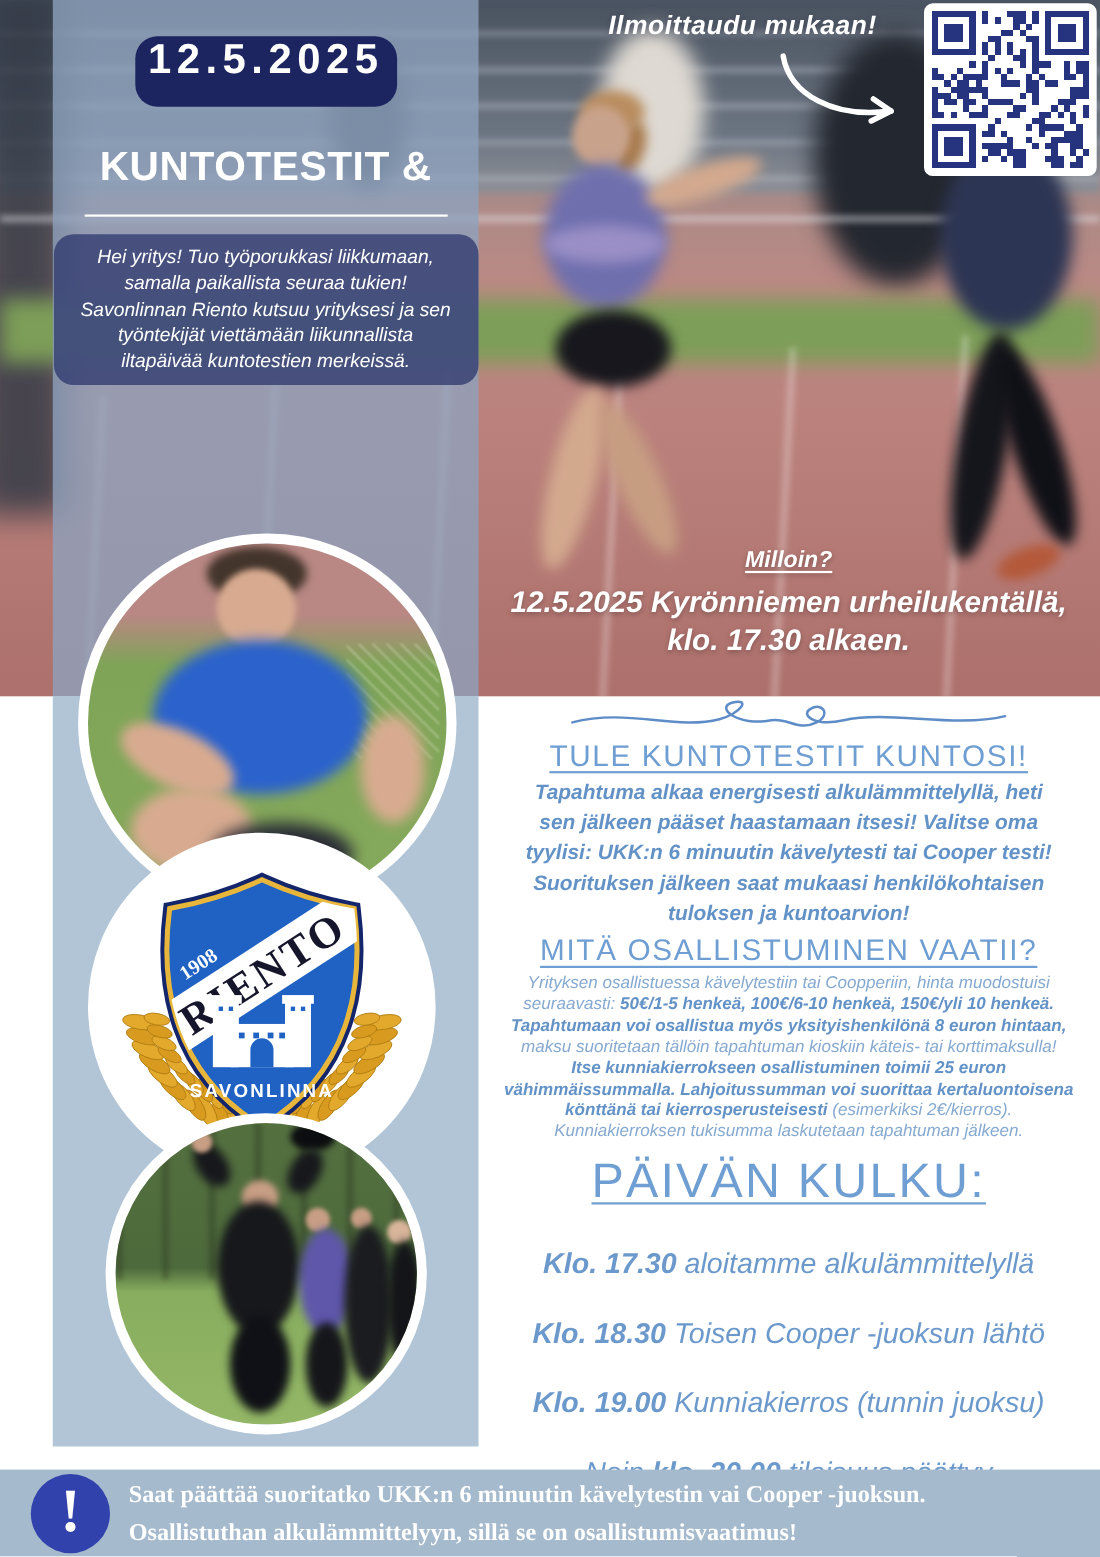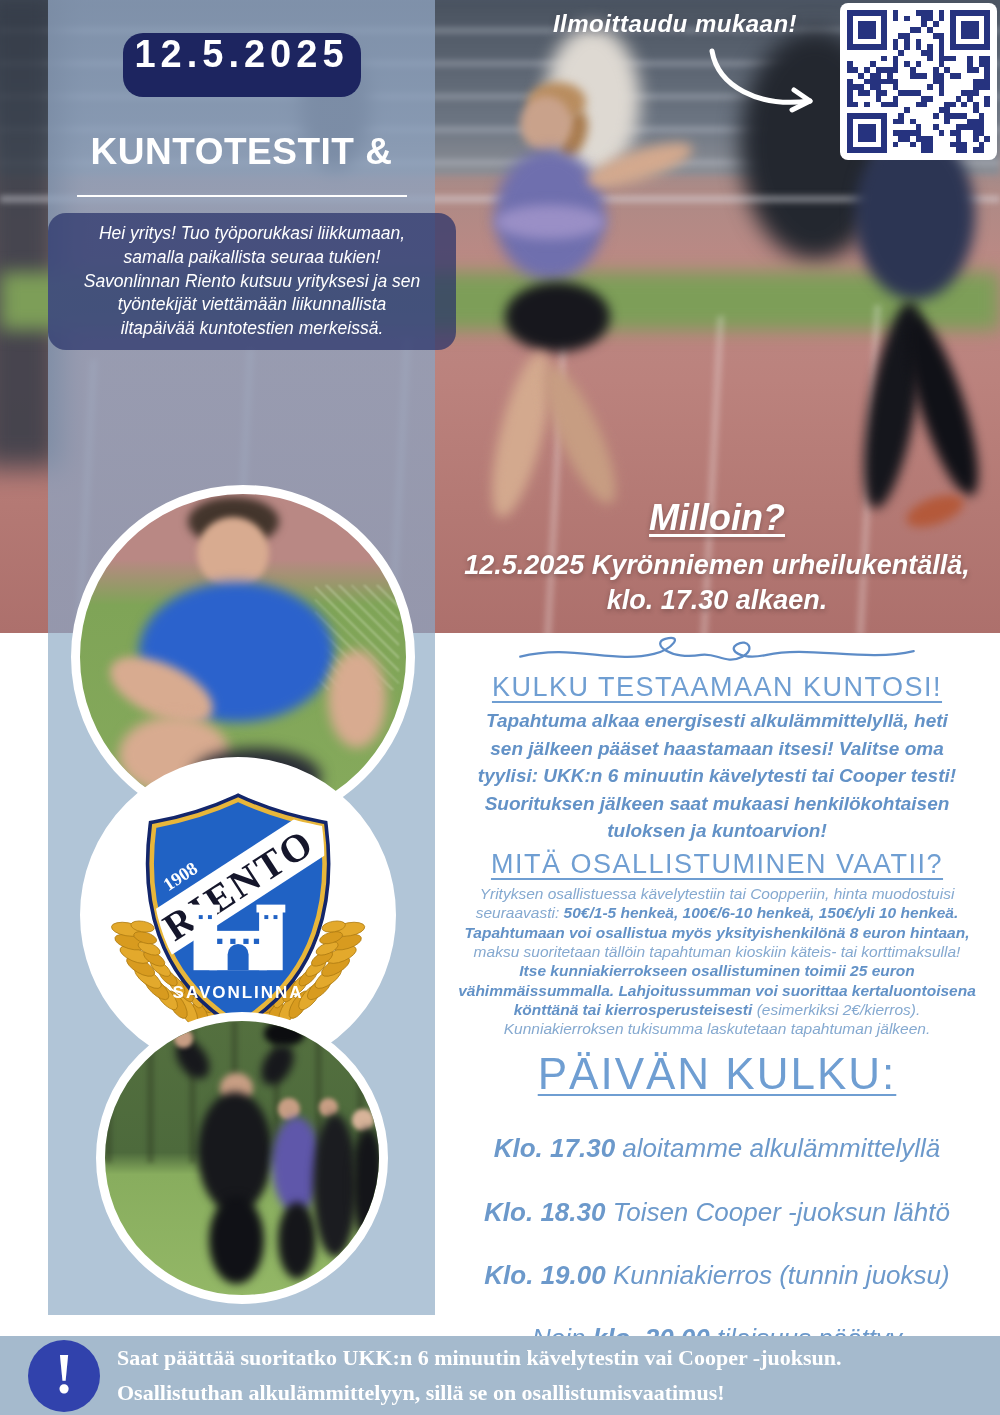--- a/index.html
+++ b/index.html
@@ -26,21 +26,21 @@
   
   .panel{position:absolute;left:48px;top:0;width:387px;height:1315px;z-index:3;text-align:center;color:#fff;
     background:linear-gradient(180deg,rgba(142,162,190,.78) 0px,rgba(142,162,190,.78) 633px,#b1c5d7 633px,#b1c5d7 100%);}
   .badge{margin:33px auto 0;width:238px;height:64px;background:#1d2560;border-radius:20px;
     display:flex;align-items:flex-start;justify-content:center;font-size:38px;font-weight:bold;letter-spacing:5px;}
   .t1{margin-top:34px;font-size:37px;font-weight:800;letter-spacing:.5px;}
   .t2{margin-top:8px;font-size:31px;font-weight:700;letter-spacing:3px;}
   .rule{width:330px;border:none;border-top:2px solid #fff;margin:22px auto 16px;}
   .bubble{background:rgba(40,50,105,.72);border-radius:18px;color:#fff;white-space:pre-line;
     font-style:italic;margin:0 auto;}
-  .bubble.b1{width:368px;padding:9px 20px;font-size:17.5px;line-height:1.36;font-weight:500;}
+  .bubble.b1{width:368px;padding:9px 9px;font-size:17.5px;line-height:1.36;font-weight:500;}
   .bubble.b2{width:300px;padding:9px 6px;font-size:21px;line-height:1.25;font-weight:800;}
 
   
   .circle{position:absolute;border-radius:50%;border:9px solid #fff;box-sizing:border-box;overflow:hidden;}
   .c1{left:71px;top:485px;width:344px;height:344px;z-index:4;
     background:linear-gradient(180deg,#b98884 0%,#b98884 20%,#7fa457 34%,#86aa5c 100%);}
   .c2{left:80px;top:757px;width:316px;height:316px;z-index:5;background:#fff;
     display:flex;align-items:center;justify-content:center;}
   .c3{left:96px;top:1012px;width:292px;height:292px;z-index:6;
     background:linear-gradient(180deg,#54703f 0%,#4d6a3c 48%,#88ad5e 56%,#93b766 100%);}
@@ -52,21 +52,21 @@
   .cta{position:absolute;left:470px;top:10px;width:410px;z-index:4;text-align:center;color:#fff;
     font-size:24px;font-weight:800;font-style:italic;letter-spacing:.5px;
     text-shadow:0 2px 6px rgba(40,40,60,.35);}
   .arrow{position:absolute;left:702px;top:46px;z-index:4;}
   .qr{position:absolute;left:840px;top:3px;width:157px;height:157px;background:#fff;border-radius:8px;
     z-index:4;padding:7px;box-sizing:border-box;}
   .qr svg{width:100%;height:100%;display:block;}
   .qr rect{fill:#26337f;}
   .when{position:absolute;left:437px;top:497px;width:560px;z-index:4;text-align:center;color:#fff;
     font-style:italic;font-weight:800;text-shadow:0 2px 5px rgba(60,40,40,.4);}
-  .when-h{font-size:36px;text-decoration:underline;text-underline-offset:4px;margin-bottom:9px;}
+  .when-h{font-size:21px;text-decoration:underline;text-underline-offset:4px;margin-bottom:9px;}
   .when-l{font-size:27px;line-height:1.3;}
 
   
   .main{position:absolute;left:437px;top:634px;width:560px;z-index:4;text-align:center;}
   .swirl{display:block;margin:2px auto 0;}
   .sec{font-size:27px;font-weight:400;color:#6f9ed2;letter-spacing:1.5px;margin:4px 0;line-height:1.15;
     text-decoration:underline;text-underline-offset:5px;text-decoration-thickness:2px;}
   .lead{font-size:19px;font-weight:bold;font-style:italic;color:#6392c7;line-height:1.45;
     white-space:pre-line;margin:2px 0 4px;}
   .req{font-size:15.5px;font-style:italic;color:#85a9d0;line-height:1.25;white-space:pre-line;margin:4px 0 0;}
@@ -543,21 +543,21 @@
     <div class="when-h">Milloin?</div>
     <div class="when-l">12.5.2025 Kyrönniemen urheilukentällä,</div>
     <div class="when-l">klo. 17.30 alkaen.</div>
   </div>
 
   <div class="main">
     <svg class="swirl" width="430" height="32" viewBox="0 0 430 34">
       <path d="M6 22 C 60 8 105 30 148 19 C 168 14 180 -2 160 3 C 144 8 166 26 198 20 C 214 17 224 31 242 22 C 256 15 248 2 236 9 C 226 15 240 26 268 20 C 312 10 374 28 424 16" stroke="#5d8cc7" stroke-width="2.4" fill="none" stroke-linecap="round"></path>
     </svg>
 
-    <h2 class="sec">KULKU TESTAAMAAN KUNTOSI!</h2>
+    <h2 class="sec">TULE KUNTOTESTIT KUNTOSI!</h2>
     <p class="lead">Tapahtuma alkaa energisesti alkulämmittelyllä, heti
 sen jälkeen pääset haastamaan itsesi! Valitse oma
 tyylisi: UKK:n 6 minuutin kävelytesti tai Cooper testi!
 Suorituksen jälkeen saat mukaasi henkilökohtaisen
 tuloksen ja kuntoarvion!</p>
 
     <h2 class="sec">MITÄ OSALLISTUMINEN VAATII?</h2>
     <p class="req"><span>Yrityksen osallistuessa kävelytestiin tai Coopperiin, hinta muodostuisi
 seuraavasti: </span><b>50€/1-5 henkeä, 100€/6-10 henkeä, 150€/yli 10 henkeä.
 Tapahtumaan voi osallistua myös yksityishenkilönä 8 euron hintaan,</b><span>

